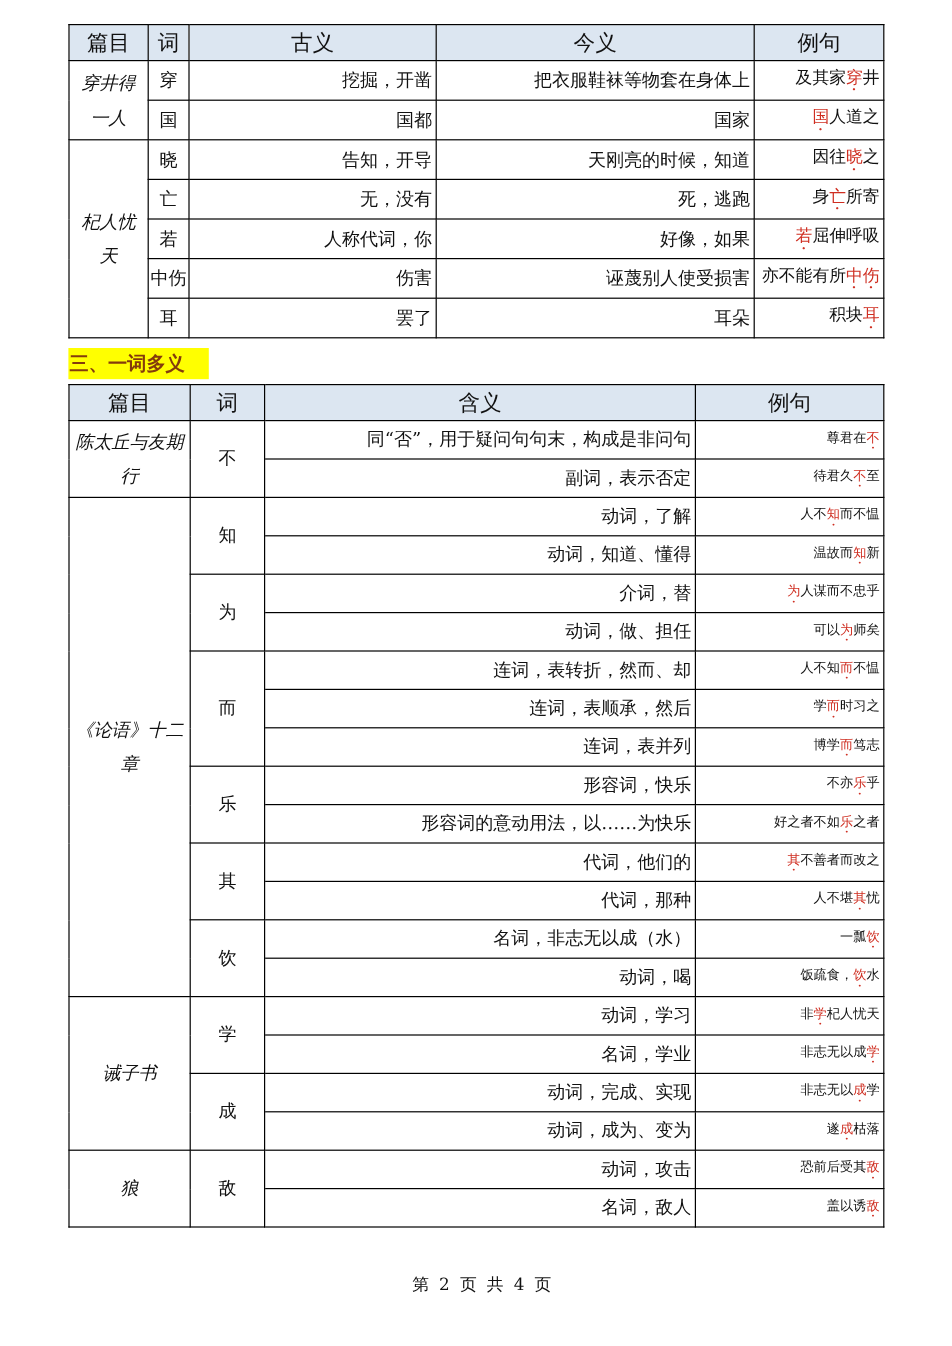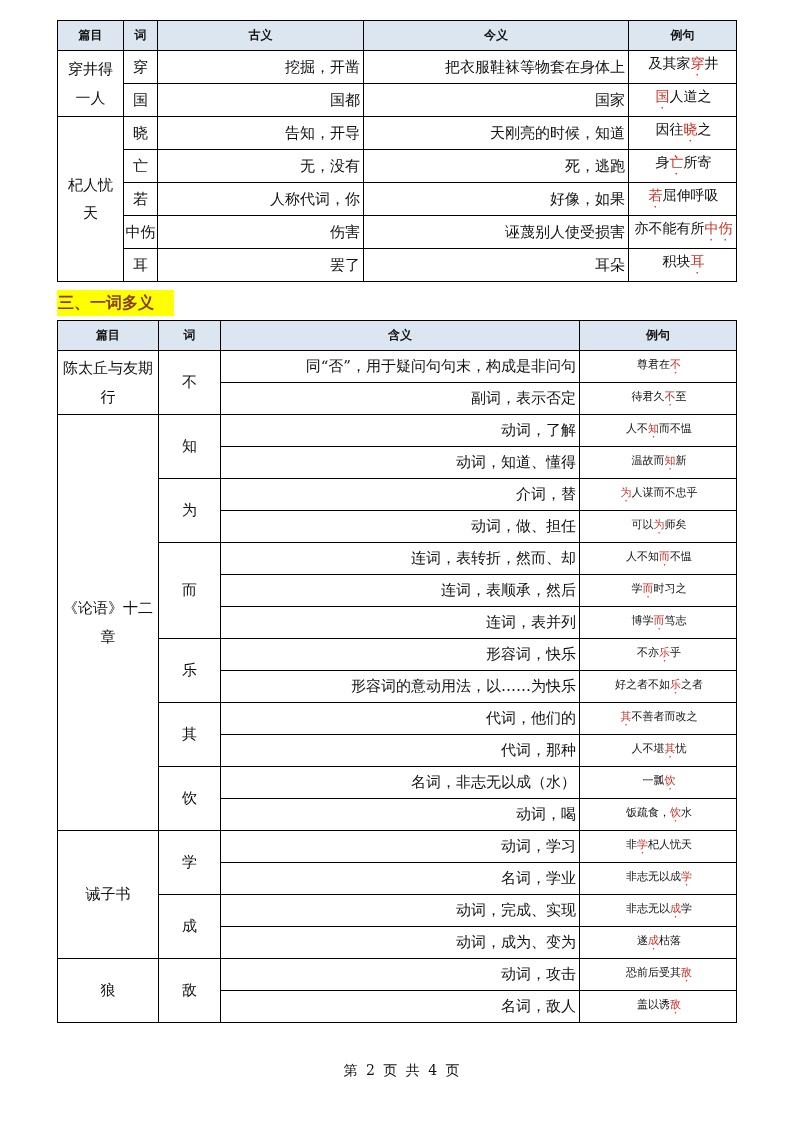--- a/index.html
+++ b/index.html
@@ -34,33 +34,33 @@
     table-layout:fixed;
     width:679px;
   }
   .tbl th,.tbl td{
     border:1px solid var(--border);
     padding:1px 3px;
     overflow:hidden;
   }
   .tbl th{
     background:var(--header-bg);
-    font-size:12px;
-    font-weight:bold;
+    font-size:18px;
+    font-weight:normal;
     height:27px;
   }
   .tbl td{font-size:15px;vertical-align:middle;}
   .t1 td{height:30px;}
   .t2 td{height:29px;}
-  td.group-title{text-align:center;line-height:1.9;}
+  td.group-title{text-align:center;line-height:1.9;font-style:italic;}
   td.word{text-align:center;padding:1px 1px;}
   td.meaning{text-align:right;padding-left:6px;}
   td.example{
-    text-align:center;padding-left:5px;
-    font-family:Liberation Serif, serif;
+    text-align:right;padding-left:5px;
+    font-family:Liberation Sans, sans-serif;
   }
   .t1 td.example{font-size:14px;}
   .t2 td.example{font-size:11px;}
   span.em{
     color:var(--em-red);
     -webkit-text-emphasis:filled dot;
     -webkit-text-emphasis-position:under right;
     text-emphasis:filled dot;
     text-emphasis-position:under right;
   }

